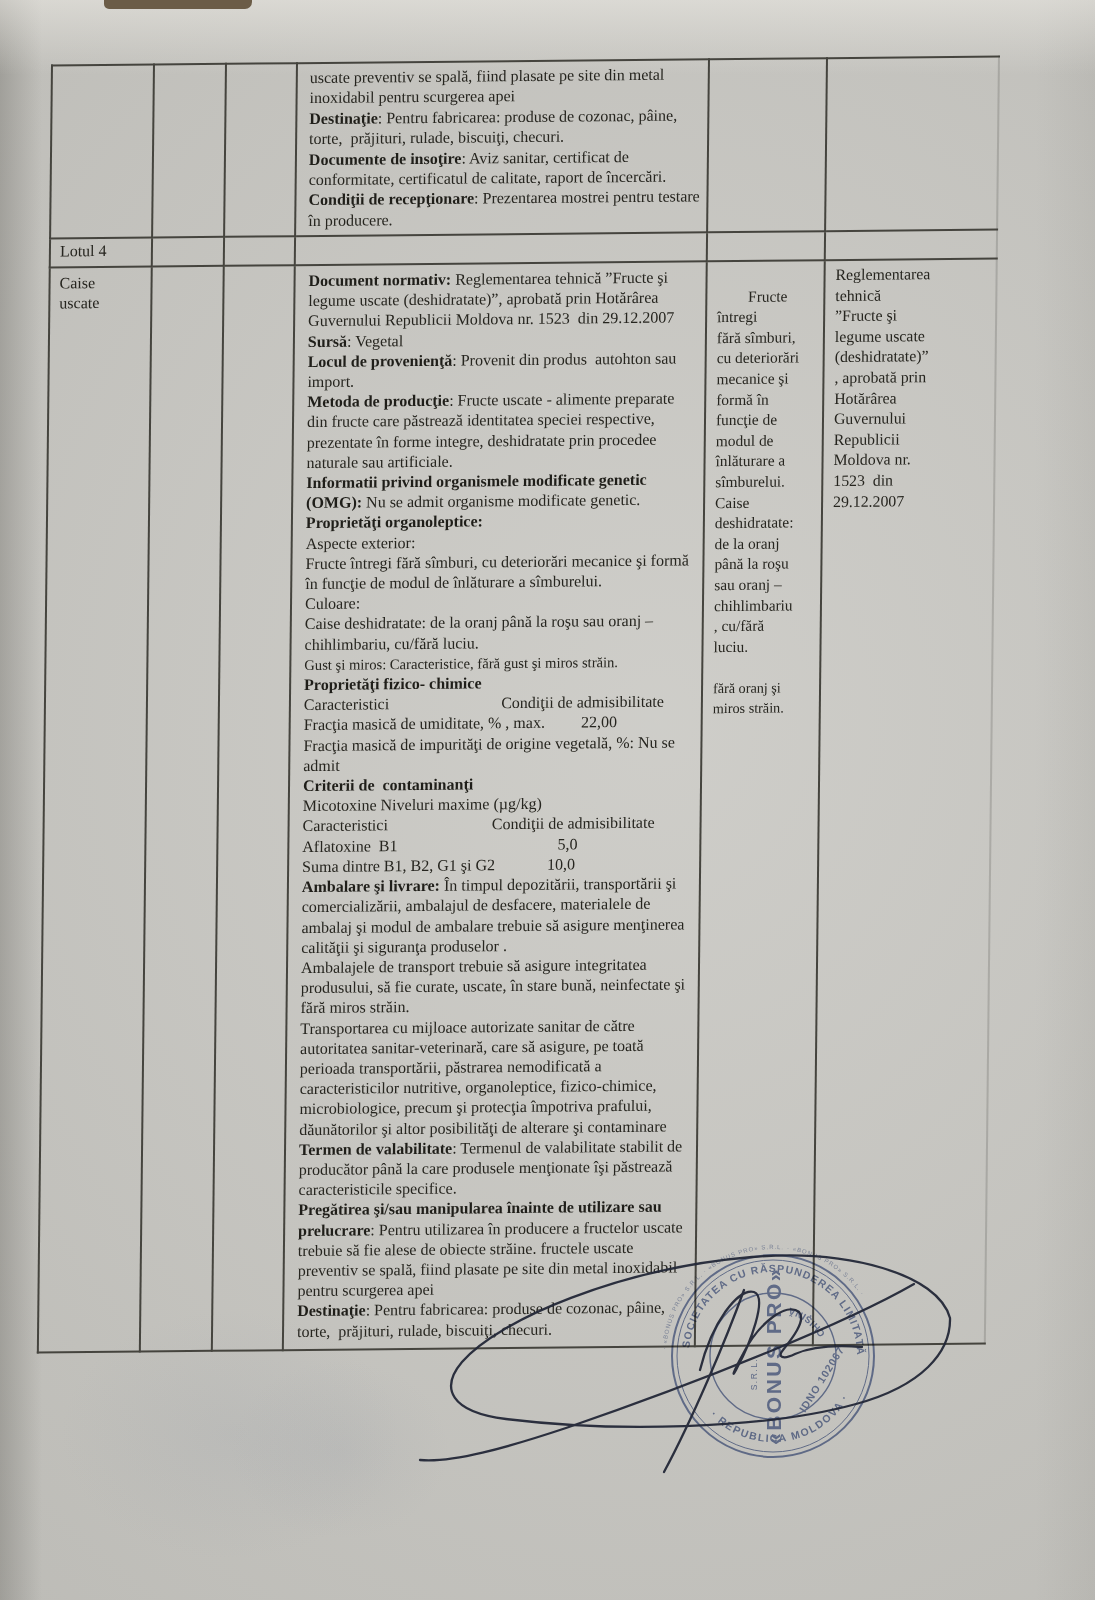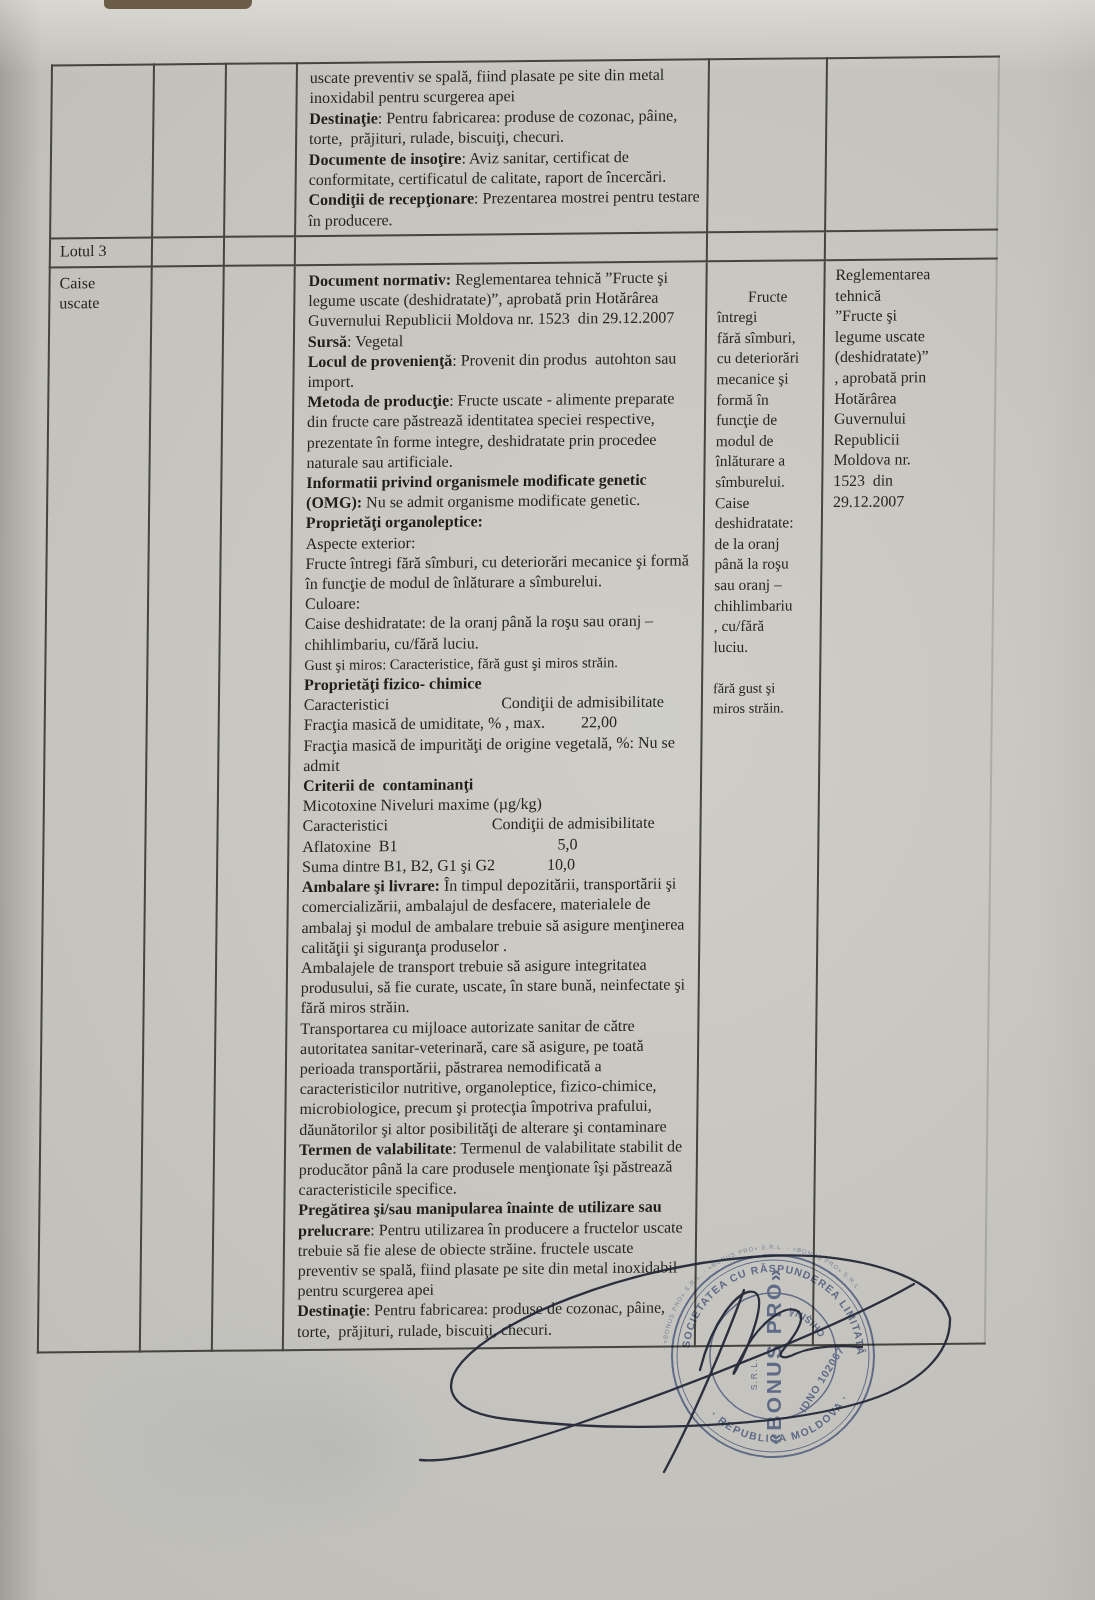--- a/index.html
+++ b/index.html
@@ -72,21 +72,21 @@
             <p class="para"><b>Destinaţie</b>: Pentru fabricarea: produse de cozonac, pâine, torte,  prăjituri, rulade, biscuiţi, checuri.</p>
             <p class="para"><b>Documente de insoţire</b>: Aviz sanitar, certificat de conformitate, certificatul de calitate, raport de încercări.</p>
             <p class="para"><b>Condiţii de recepţionare</b>: Prezentarea mostrei pentru testare în producere.</p>
           </div>
     </td>
     <td></td>
     <td class="faint-right"></td>
   </tr>
   <tr>
     <td style="height:27px">
-      <div class="lotbox">Lotul 3</div>
+      <div class="lotbox">Lotul 4</div>
     </td>
     <td></td>
     <td></td>
     <td></td>
     <td></td>
     <td class="faint-right"></td>
   </tr>
   <tr>
     <td style="height:1083px">
       <div class="namebox">Caise
@@ -136,21 +136,21 @@
 înlăturare a
 sîmburelui.
 Caise
 deshidratate:
 de la oranj
 până la roşu
 sau oranj –
 chihlimbariu
 , cu/fără
 luciu.</span>
-        <span class="sub"><br><span>fără gust şi
+        <span class="sub"><br><span>fără oranj şi
 miros străin.</span></span>
       </div>
     </td>
     <td class="faint-right">
       <div class="reg" style="height:1079px;overflow:hidden;">Reglementarea
 tehnică
 ”Fructe şi
 legume uscate
 (deshidratate)”
 , aprobată prin

